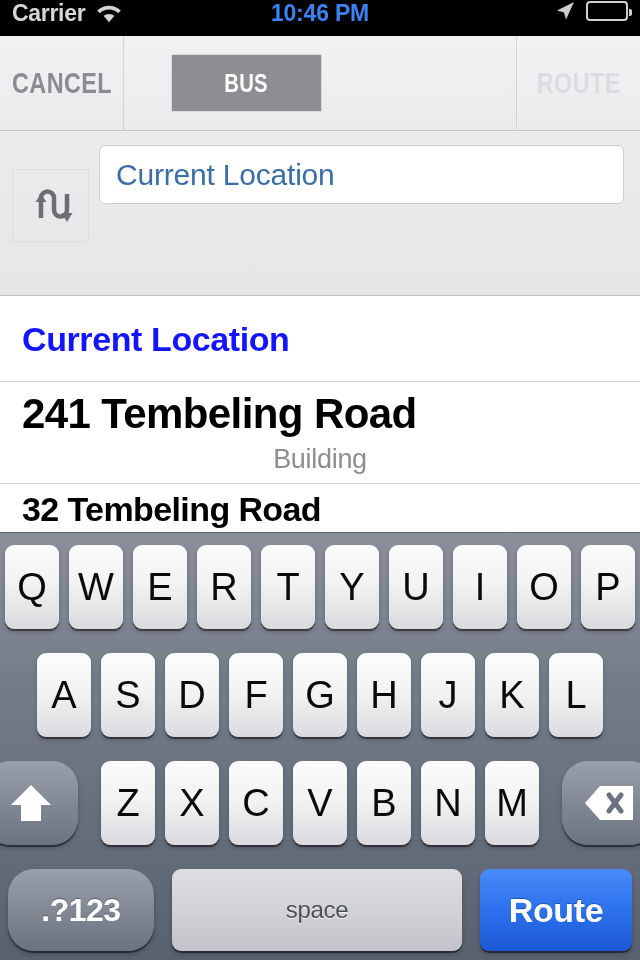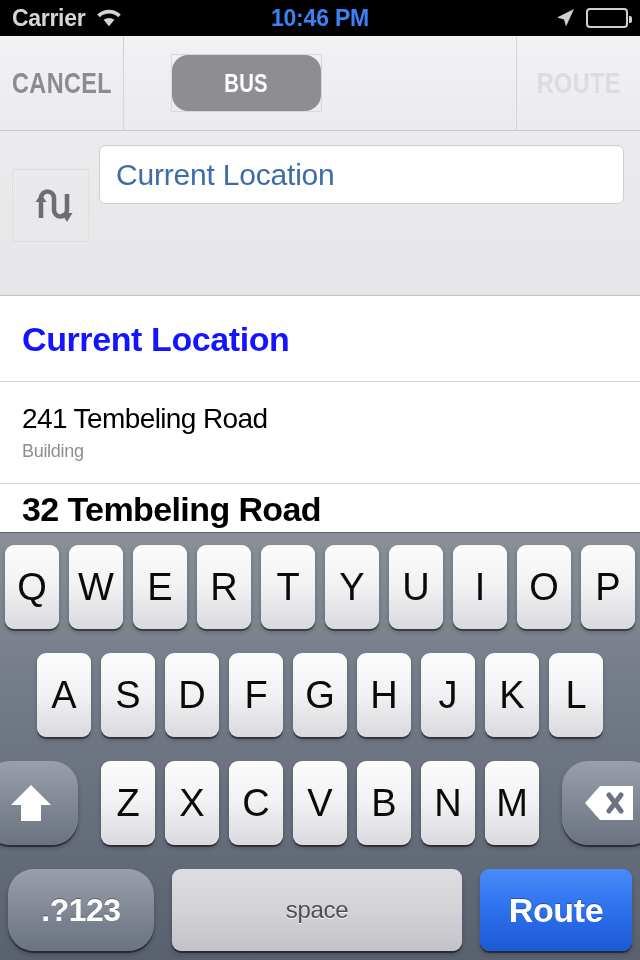--- a/index.html
+++ b/index.html
@@ -10,22 +10,22 @@
     overflow:hidden;
     position:relative;
     -webkit-font-smoothing:antialiased;
   }
   #app { position:relative; width:640px; height:960px; overflow:hidden; }
 
   
   .statusbar {
     position:absolute; top:0; left:0; width:640px; height:36px;
     background:#000; color:#d4d4d4;
-    display:flex; align-items:center; justify-content:space-between;
-    padding:16px 12px;
+    display:flex; align-items:flex-start; justify-content:space-between;
+    padding:0 12px;
   }
   .sb-left { display:flex; align-items:center; gap:10px; }
   .sb-right { display:flex; align-items:center; gap:10px; }
   .sb-carrier { font-size:23px; font-weight:bold; letter-spacing:-0.3px; color:#d6d6d6; }
   .sb-time { position:absolute; left:0; right:0; text-align:center; font-size:23px; font-weight:bold; color:#3b82f6; letter-spacing:-0.2px; }
   .wifi-icon { width:28px; height:20px; position:relative; }
   .wifi-icon svg { display:block; }
   .loc-icon { width:22px; height:22px; }
   .battery {
     width:42px; height:20px; border:2px solid #cfcfcf; border-radius:4px;
@@ -60,21 +60,21 @@
   .segmented {
     display:flex; height:58px; margin-left:47px;
     border:1px solid #d9d9dd; border-radius:1px; overflow:hidden;
   }
   .seg {
     display:flex; align-items:center; justify-content:center;
     font-weight:bold; font-size:26px; letter-spacing:0.4px;
     padding:0 14px;
   }
   .seg span { display:block; transform:scaleX(0.78); }
-  .seg-bus { width:149px; background:#8e8e92; color:#ffffff;border-radius:16px; }
+  .seg-bus { width:149px; background:#8e8e92; color:#ffffff; }
   .seg-busmrt { width:152px; background:transparent; color:#8c8c90; border-left:1px solid #d9d9dd; }
 
   
   .searchpanel {
     position:absolute; top:131px; left:0; width:640px; height:165px;
     background:
       repeating-linear-gradient(0deg, rgba(0,0,0,0.012) 0 1px, rgba(255,255,255,0) 1px 2px),
       repeating-linear-gradient(90deg, rgba(0,0,0,0.012) 0 1px, rgba(255,255,255,0) 1px 2px),
       linear-gradient(180deg,#eeeef0 0%, #e9e9ec 100%);
     border-bottom:1px solid #c3c3c7;
@@ -98,22 +98,22 @@
   }
   .field-end .field-text { color:#a9a9ad; }
 
   
   .results { position:absolute; top:297px; left:0; width:640px; height:235px; background:#fff; overflow:hidden; }
   .row { position:relative; padding:0 22px; background:#fff; }
   .row + .row { border-top:1px solid #d4d4d6; }
   .row-cur { height:84px; display:flex; align-items:center; }
   .row-cur .title { font-size:34px; font-weight:bold; color:#1414ff; letter-spacing:-0.4px; }
   .row-addr { height:102px; display:flex; flex-direction:column; justify-content:center; }
-  .row-addr .title { font-size:28px; font-weight:normal; color:#000; letter-spacing:-0.6px; line-height:1.15; }
-  .row-addr .sub { font-size:18px; color:#8e8e92; letter-spacing:-0.3px; margin-top:6px; }
+  .row-addr .title { font-size:42px; font-weight:bold; color:#000; letter-spacing:-0.6px; line-height:1.15; }
+  .row-addr .sub { font-size:27px; color:#8e8e92; letter-spacing:-0.3px; margin-top:6px;text-align:center; }
   .row-clip { height:60px; display:flex; flex-direction:column; justify-content:flex-start; padding-top:6px;}
   .row-clip .title { font-size:34px; font-weight:bold; color:#000; letter-spacing:-0.6px; }
 
   
   .keyboard {
     position:absolute; left:0; bottom:0; width:640px; height:428px;
     background:linear-gradient(180deg,#8a8f99 0%, #757c89 35%, #59606e 100%);
     border-top:1px solid #5e636e;
     padding-top:12px;
   }

